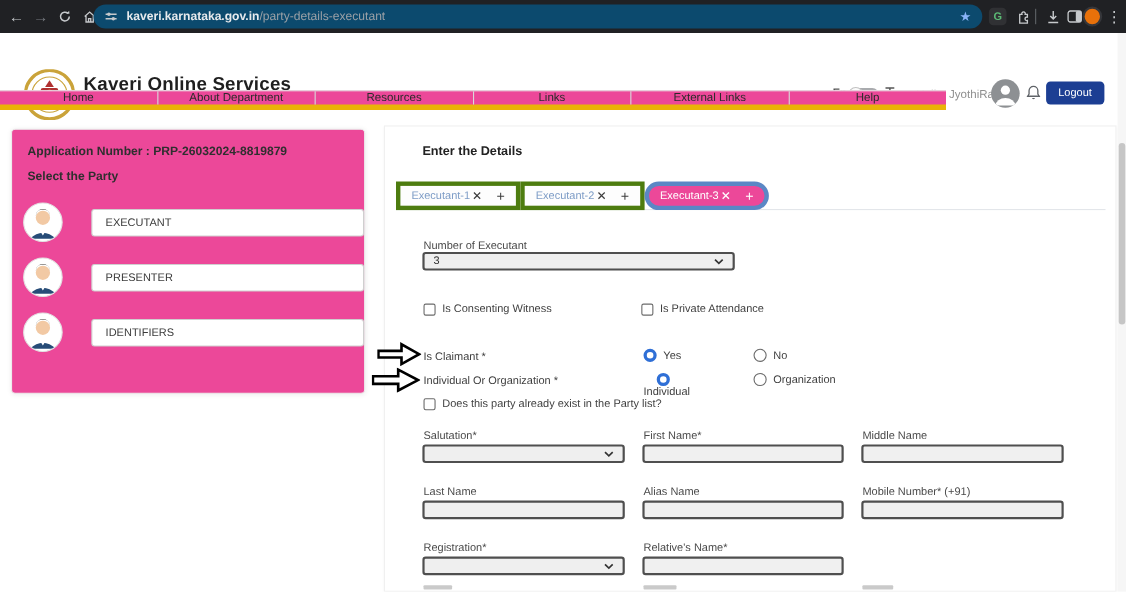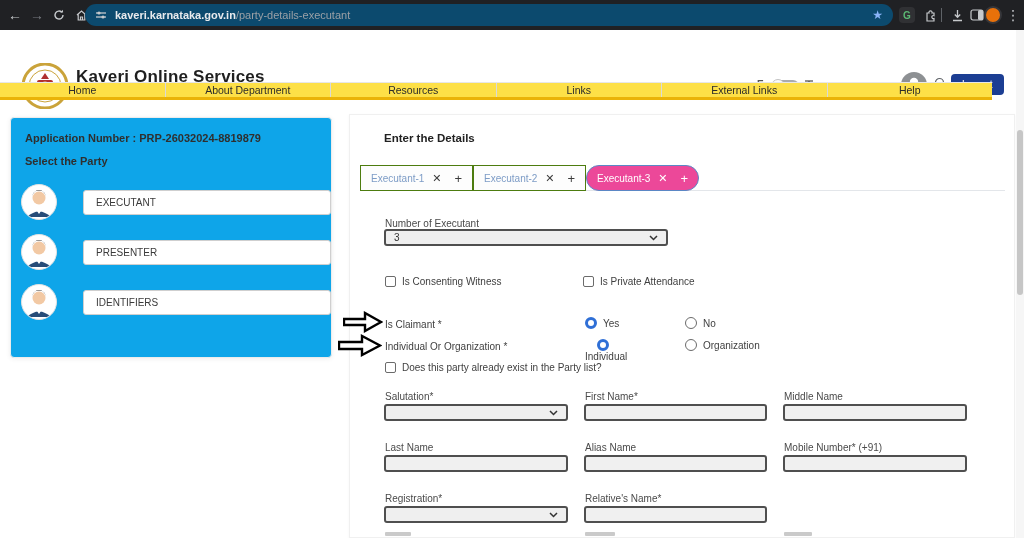--- a/index.html
+++ b/index.html
@@ -36,45 +36,45 @@
   .kn-glyph { position:absolute; left:804px; top:48px; }
   .greeting { position:absolute; left:833px; top:50px; font-size:10.5px; color:#8f8f8f; }
   .hdr-avatar { position:absolute; left:901px; top:42px; width:26px; height:26px; border-radius:50%;
                 background:#8d9093; overflow:hidden; }
   .hdr-bell { position:absolute; left:933px; top:47px; }
   .logout-btn { position:absolute; left:951px; top:44px; height:21px; padding:0 11px; border:none;
                 border-radius:4px; background:#1c3e93; color:#fff; font-size:10px;
                 display:flex; align-items:center; font-family:inherit; }
 
   
-  .nav { position:absolute; left:0; top:82px; width:992px; height:18px; background:#fde047;
-         border-top:1px solid #e7e7e7; border-bottom:3px solid #eab308; display:flex; }
+  .nav { position:absolute; left:0; top:82px; width:860px; height:18px; background:#ec4899;
+         border-top:1px solid #e7e7e7; border-bottom:5px solid #eab308; display:flex; }
   .nav-item { flex:1; display:flex; align-items:center; justify-content:center; font-size:10.5px;
               color:#2b2b2b; border-right:1px solid #d9d9d9; }
   .nav-item:last-child { border-right:none; }
 
   
-  .side-card { position:absolute; left:10px; top:117px; width:322px; height:241px; background:#0ea5e9;
+  .side-card { position:absolute; left:10px; top:117px; width:322px; height:241px; background:#ec4899;
                border:1px solid #ececec; border-radius:4px; box-shadow:0 1px 5px rgba(0,0,0,.07); }
   .appnum { position:absolute; left:14px; top:14px; font-size:11px; font-weight:bold; color:#2f2f2f; }
   .selparty { position:absolute; left:14px; top:37px; font-size:11px; font-weight:bold; color:#2f2f2f; }
   .party-row { position:absolute; left:10px; width:302px; height:38px; }
   .party-avatar { position:absolute; left:0; top:0; width:36px; height:36px; border-radius:50%;
                   border:1px solid #e2e2e2; background:#fff; overflow:hidden; }
   .party-box { position:absolute; left:62px; top:6px; width:248px; height:25px; border:1px solid #cfcfcf;
                border-radius:3px; display:flex; align-items:center; padding-left:12px;
                font-size:10px; color:#3a3a3a; background:#fff; }
 
   
   .main-card { position:absolute; left:349px; top:114px; width:666px; height:424px; background:#fff;
                border:1px solid #f0f0f0; box-shadow:0 1px 3px rgba(0,0,0,.04); }
   .main-heading { position:absolute; left:384px; top:132px; font-size:11.5px; font-weight:bold; color:#222; }
   .tabstrip-line { position:absolute; left:360px; top:190px; width:645px; height:1px; background:#e3e6ea; }
   .tab { position:absolute; top:165px; height:26px; width:113px; display:flex; align-items:center;
-         padding:0 10px; background:#fdfdfd; border:1px solid #4d7c0f; font-size:10px; color:#7d9cc6; }
+         padding:0 10px; background:#fdfdfd; border:4px solid #4d7c0f; font-size:10px; color:#7d9cc6; }
   .tab .tab-close { margin-left:auto; color:#3c3c3c; font-size:11px; }
   .tab .tab-add { margin-left:13px; color:#3c3c3c; font-size:13px; }
   .tab.active { background:#ec4899; border-color:#5b87c5; color:#fff;border-radius:13px; }
   .tab.active .tab-close, .tab.active .tab-add { color:#fff; }
 
   .lbl { position:absolute; font-size:10px; color:#4a4a4a; }
   .inp { position:absolute; height:17px; border:2px solid #4f4f4f; border-radius:3px; background:#f0f0f0;
          font-size:10px; color:#333; padding:0 6px; font-family:inherit; }
   .sel { position:absolute; height:17px; border:2px solid #4f4f4f; border-radius:3px; background:#efefef;
          display:flex; align-items:center; padding:0 8px; font-size:10px; color:#333; }

